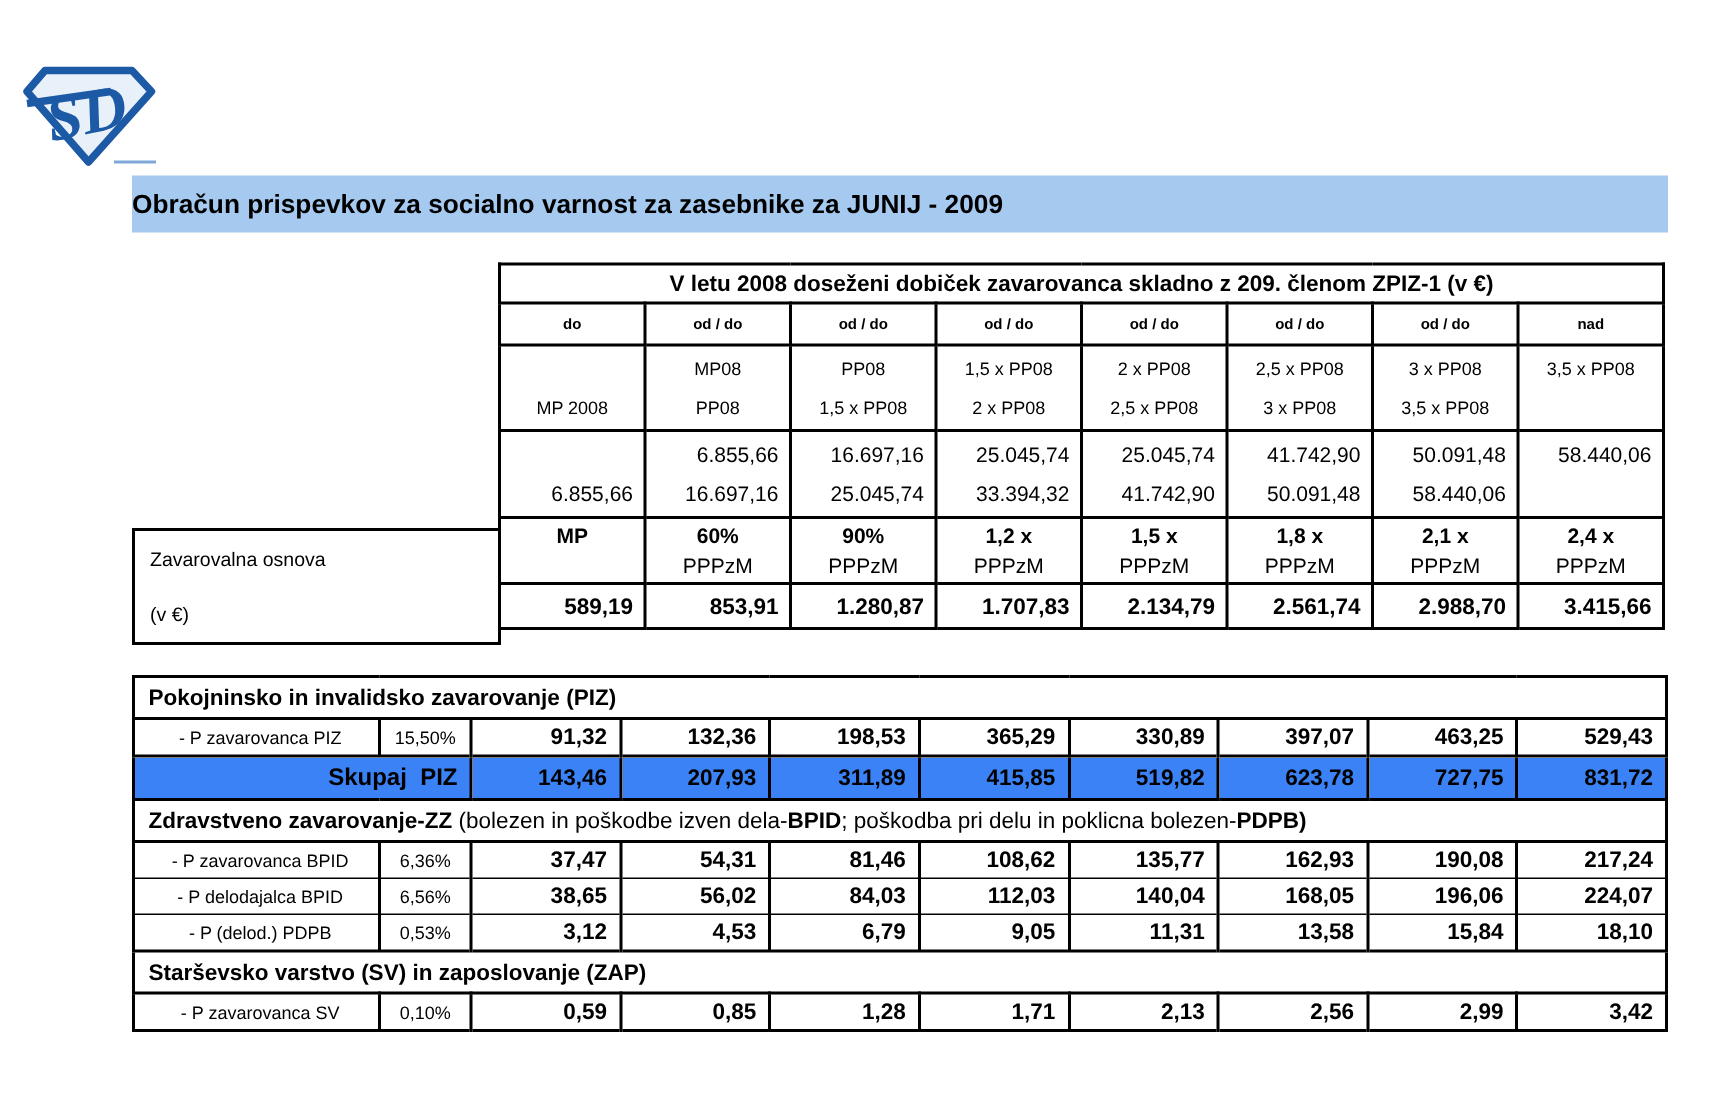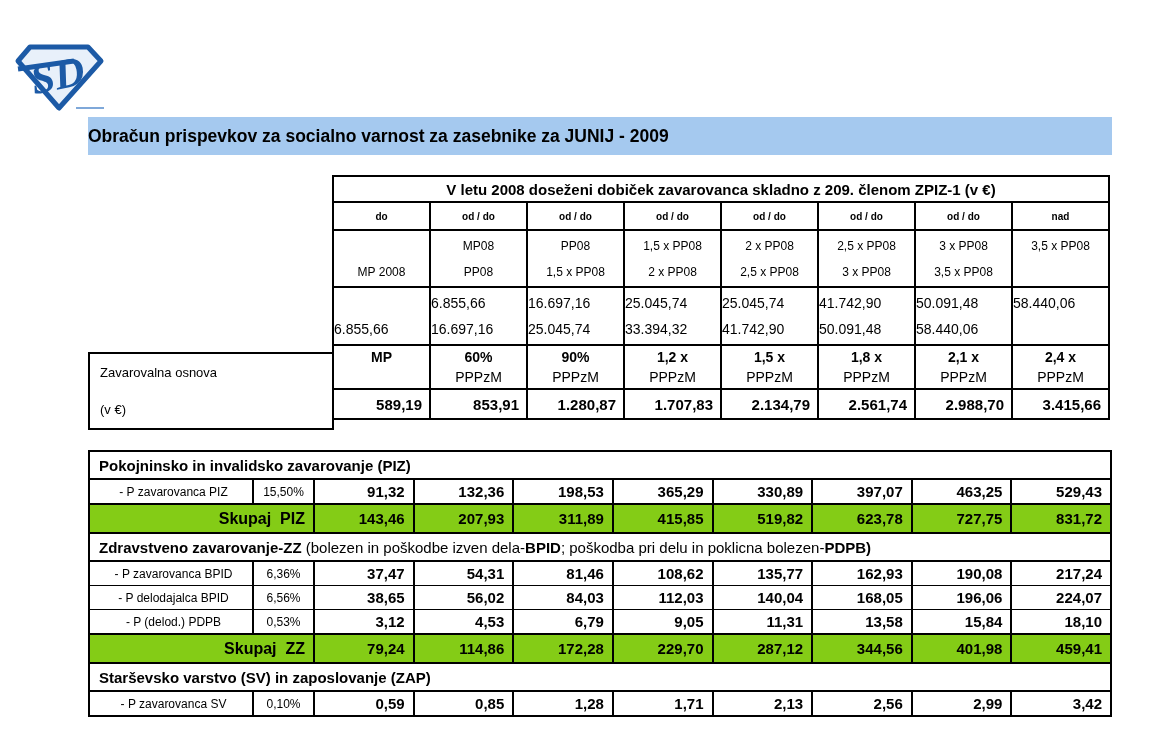--- a/index.html
+++ b/index.html
@@ -16,21 +16,21 @@
           font-weight:bold;font-size:17.5px;}
 
   table{border-collapse:collapse;table-layout:fixed;}
 
   
   .top-table{position:absolute;left:332px;top:175px;width:778px;}
   .top-table td{border:2px solid #000;text-align:center;vertical-align:middle;padding:0;overflow:hidden;}
   .top-table .ttl{font-weight:bold;font-size:15px;height:24px;text-align:center;}
   .top-table tr.range td{font-weight:bold;font-size:10px;height:26px;}
   .top-table tr.bounds td{height:55px;font-size:12px;}
-  .top-table tr.amounts td{height:56px;font-size:14px;text-align:left;padding-right:7px;}
+  .top-table tr.amounts td{height:56px;font-size:14px;text-align:right;padding-right:7px;}
   .top-table tr.bounds .l1,.top-table tr.bounds .l2,
   .top-table tr.amounts .l1,.top-table tr.amounts .l2{height:26px;line-height:26px;}
   .top-table tr.oshead td{height:42px;font-size:14px;}
   .top-table tr.oshead .l1{font-weight:bold;height:20px;line-height:20px;}
   .top-table tr.oshead .l2{font-weight:normal;height:20px;line-height:20px;}
   .top-table tr.osval td{height:28px;font-weight:bold;font-size:15px;text-align:right;padding-right:7px;}
 
   
   .osnova-label{position:absolute;left:88px;top:352px;width:246px;height:78px;
     border:2px solid #000;box-sizing:border-box;display:flex;flex-direction:column;
@@ -41,21 +41,21 @@
   .contrib-table td{border-left:2px solid #000;border-right:2px solid #000;
                     border-top:1px solid #000;border-bottom:1px solid #000;
                     vertical-align:middle;overflow:hidden;}
   .contrib-table .sec{border-top:2px solid #000;border-bottom:2px solid #000;
                       font-size:15px;height:24px;text-align:left;padding-left:9px;}
   .contrib-table .sec .hb{font-weight:bold;}
   .contrib-table .sec .hn{font-weight:normal;}
   .contrib-table .lbl{font-size:12px;text-align:center;padding-left:6px;height:21px;}
   .contrib-table .pct{font-size:12px;text-align:center;height:21px;}
   .contrib-table .val{font-weight:bold;font-size:15px;text-align:right;padding-right:8px;height:21px;}
-  .contrib-table tr.tot td{background:#84cc16;border-top:2px solid #000;border-bottom:2px solid #000;height:25px;}
+  .contrib-table tr.tot td{background:#3b82f6;border-top:2px solid #000;border-bottom:2px solid #000;height:25px;}
   .contrib-table .totlbl{font-weight:bold;font-size:16px;text-align:right;padding-right:8px;white-space:pre;}
 </style>
 </head>
 <body>
 
 <div class="logo">
   <svg width="92" height="72" viewBox="0 0 92 72">
     <polygon points="16,5 74,5 87,19 45,66 4,19" fill="#e8f0fa" stroke="#1c5aa6" stroke-width="5" stroke-linejoin="round"></polygon>
     <path d="M4,27 L60,19" stroke="#1c5aa6" stroke-width="5" fill="none"></path>
     <text x="17" y="47" font-size="42" font-style="italic" font-weight="bold" fill="#1c5aa6" font-family="Liberation Serif, serif" transform="rotate(-12 45 34)">SD</text>
@@ -274,31 +274,20 @@
         <td class="pct">0,53%</td>
         <td class="val">3,12</td>
         <td class="val">4,53</td>
         <td class="val">6,79</td>
         <td class="val">9,05</td>
         <td class="val">11,31</td>
         <td class="val">13,58</td>
         <td class="val">15,84</td>
         <td class="val">18,10</td>
       </tr>
-      <tr class="tot">
-        <td colspan="2" class="totlbl">Skupaj  ZZ</td>
-        <td class="val">79,24</td>
-        <td class="val">114,86</td>
-        <td class="val">172,28</td>
-        <td class="val">229,70</td>
-        <td class="val">287,12</td>
-        <td class="val">344,56</td>
-        <td class="val">401,98</td>
-        <td class="val">459,41</td>
-      </tr>
       <tr>
         <td colspan="10" class="sec"><span class="hb">Starševsko varstvo (SV) in zaposlovanje (ZAP)</span></td>
       </tr>
       <tr>
         <td class="lbl">- P zavarovanca SV</td>
         <td class="pct">0,10%</td>
         <td class="val">0,59</td>
         <td class="val">0,85</td>
         <td class="val">1,28</td>
         <td class="val">1,71</td>

